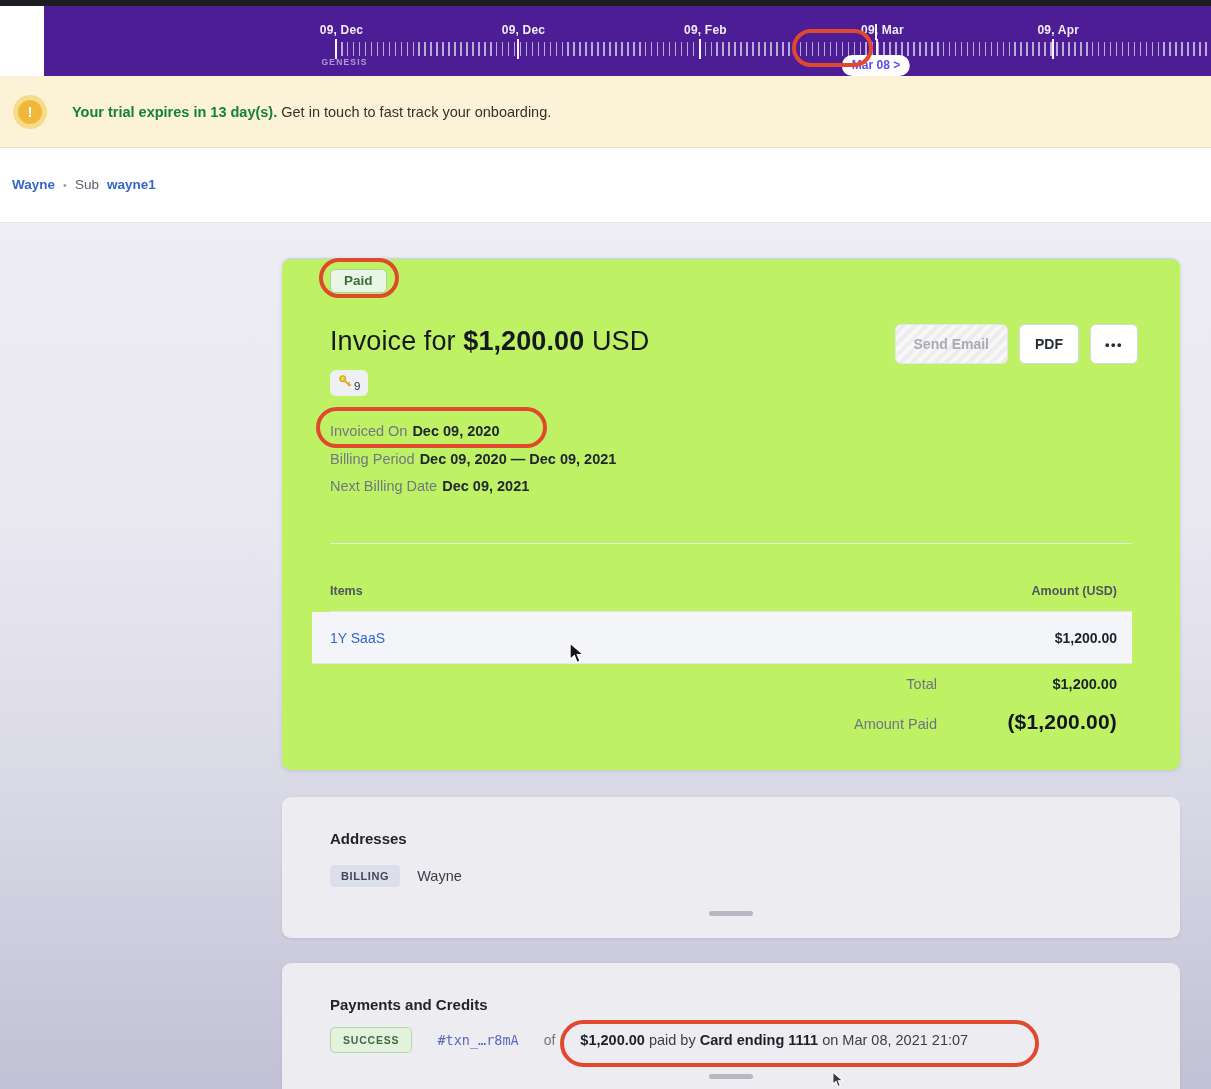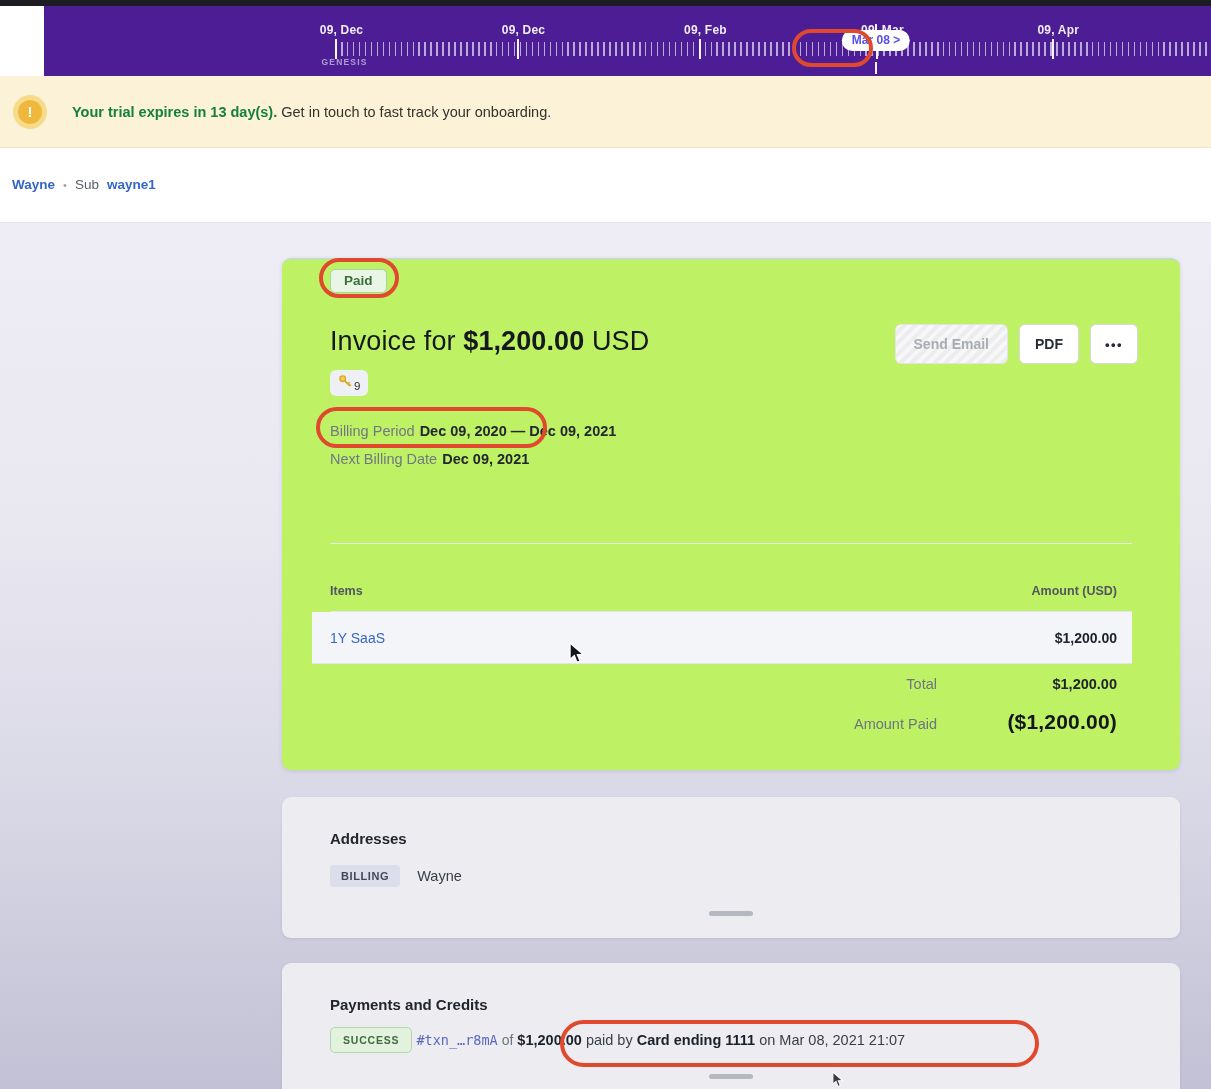--- a/index.html
+++ b/index.html
@@ -88,21 +88,21 @@
   .sum-paid .sum-val { font-size:21px; color:#13161d; letter-spacing:.2px; }
 
   .card-title { position:absolute; left:48px; top:33px; font-size:15px; font-weight:700; color:#22252c; }
   .addr-row { position:absolute; left:48px; top:68px; display:flex; align-items:center; gap:17px; }
   .chip-billing { background:#dcdeeb; color:#42475a; font-size:11px; font-weight:700; letter-spacing:.6px;
       padding:5px 11px; border-radius:4px; }
   .addr-name { font-size:14.5px; color:#393d46; }
   .drag-handle { position:absolute; left:50%; transform:translateX(-50%); width:44px; height:5px;
       border-radius:3px; background:#b6b8c1; }
 
-  .pay-row { position:absolute; left:48px; top:64px; display:flex; align-items:center; gap:4px; white-space:nowrap; }
+  .pay-row { position:absolute; left:48px; top:64px; display:flex; align-items:center; gap:25px; white-space:nowrap; }
   .chip-success { background:#e3f2dd; border:1px solid #b2d8a9; color:#3e6b40; font-size:10.5px; font-weight:700;
       letter-spacing:.8px; padding:6px 12px; border-radius:5px; }
   .txn-link { font-family:"DejaVu Sans Mono","Liberation Mono",monospace; font-size:13.5px; color:#5b68c0; cursor:pointer; }
   .pay-of { font-size:14px; color:#6e7480; }
   .pay-text { font-size:14.5px; color:#3a3e47; }
   .pay-text b { color:#1c2029; font-weight:700; }
 
   
   .anno { position:absolute; border:4px solid #e0492d; border-radius:22px; pointer-events:none; z-index:10; }
   .anno-marker   { left:792px; top:29px;  width:81px;  height:38px; border-radius:19px; }
@@ -286,21 +286,21 @@
         <div class="tl-tick major" style="left: 655px;"></div>
         <div class="tl-month-label" style="left: 655px;">09, Feb</div>
         <div class="tl-tick major" style="left: 832px;"></div>
         <div class="tl-month-label" style="left: 832px;">09, Mar</div>
         <div class="tl-tick major" style="left: 1008px;"></div>
         <div class="tl-month-label" style="left: 1008px;">09, Apr</div>
         <div class="tl-tick major" style="left: 1185px;"></div>
         <div class="tl-month-label" style="left: 1185px;">09, May</div>
       </div>
     <div class="tl-marker-line" id="tl-line-top" style="left: 831px; top: 18px; height: 16px;"></div>
-    <div class="tl-pill" id="tl-pill" style="left: 832px; top: 24px;">Mar 08 &gt;</div>
+    <div class="tl-pill" id="tl-pill" style="left: 832px; top: 49px;">Mar 08 &gt;</div>
     <div class="tl-marker-line" id="tl-line-bottom" style="left: 831px; top: 56px; height: 12px;"></div>
   </div>
 
   <div class="banner">
     <div class="warn-halo">
       <div class="warn-core">!</div>
     </div>
     <div class="banner-text">
       <b>Your trial expires in 13 day(s).</b>
       <span>Get in touch to fast track your onboarding.</span>
@@ -337,20 +337,21 @@
       <span class="cnt">9</span>
     </div>
 
     <div class="actions">
       <div class="btn btn-disabled">Send Email</div>
       <div class="btn btn-normal">PDF</div>
       <div class="btn btn-more">•••</div>
     </div>
 
     <div class="details" id="inv-details">
+        <div class="detail-row"><span>Invoiced On</span><span class="val">Dec 09, 2020</span></div>
         <div class="detail-row"><span>Billing Period</span><span class="val">Dec 09, 2020 — Dec 09, 2021</span></div>
         <div class="detail-row"><span>Next Billing Date</span><span class="val">Dec 09, 2021</span></div>
       </div>
 
     <div class="divider"></div>
 
     <div class="tbl-head">
       <span>Items</span>
       <span>Amount (USD)</span>
     </div>

